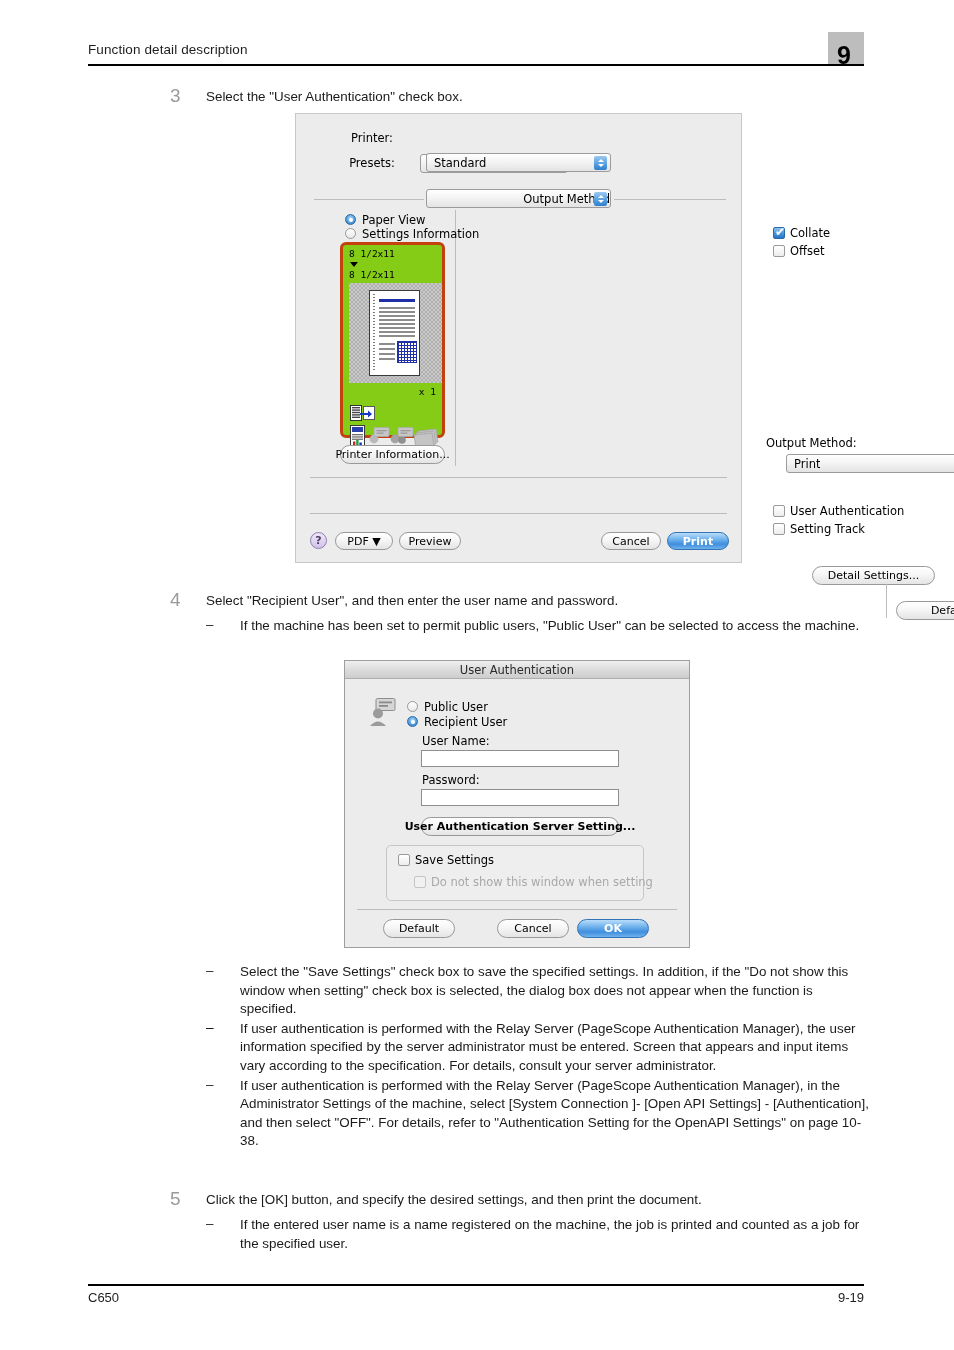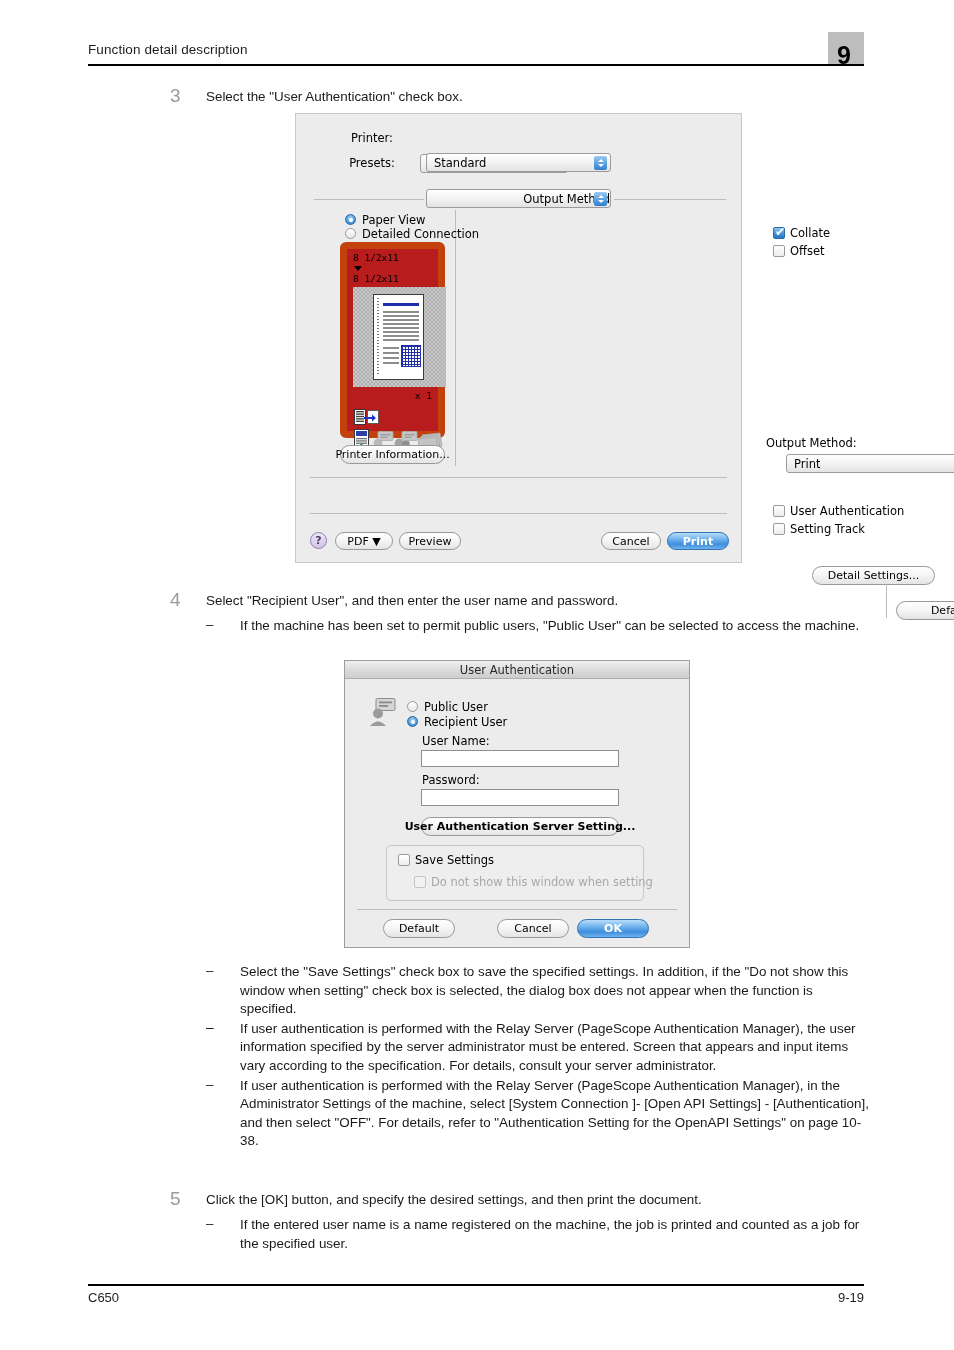--- a/index.html
+++ b/index.html
@@ -153,22 +153,22 @@
   }
   .capsule.primary {
     background: linear-gradient(to bottom,#b9dcfa 0%,#6fb2ec 40%,#3f8ede 70%,#6fb2ec 100%);
     border: 1px solid #3173b5; color:#fff; font-weight:bold;
   }
   .capsule.bold { font-weight: bold; }
 
   
   .prev-panel {
     position: absolute;
-    border: 7px solid #c2410c; border-radius: 6px;
-    background: #b91c1c;
+    border: 3px solid #c2410c; border-radius: 6px;
+    background: #84cc16;
   }
   .prev-size {
     position:absolute; font-size: 9.5px; color:#000;
     font-family: "DejaVu Sans Mono", monospace;
   }
   .prev-tri {
     position: absolute; width:0;height:0;
     border-left:4px solid transparent;border-right:4px solid transparent;
     border-top:5px solid #000;
   }
@@ -270,21 +270,21 @@
         <span class="up"></span>
         <span class="dn"></span>
       </span>
   </div>
 
   <div class="vsep" style="left:159px; top:96px; height:256px;"></div>
 
   <div class="radio on" style="left:49px; top:100px;"></div>
   <div class="ctl-label" style="left:66px; top:99px;">Paper View</div>
   <div class="radio" style="left:49px; top:114px;"></div>
-  <div class="ctl-label" style="left:66px; top:113px;">Detailed Connection</div>
+  <div class="ctl-label" style="left:66px; top:113px;">Settings Information</div>
 
   <div class="prev-panel" style="left:44px; top:128px; width:105px; height:196px;">
     <div class="prev-size" style="left:6px; top:3px;">8 1/2x11</div>
     <div class="prev-tri" style="left:7px; top:17px;"></div>
     <div class="prev-size" style="left:6px; top:24px;">8 1/2x11</div>
 
     <div class="prev-canvas" style="left:6px; top:38px; width:93px; height:100px;">
       <div class="paper" style="left:20px; top:7px; width:51px; height:86px;">
         <div class="punch"></div>
         <div class="hdr-bar" style="left:9px; top:8px; width:36px; height:3px;"></div>

